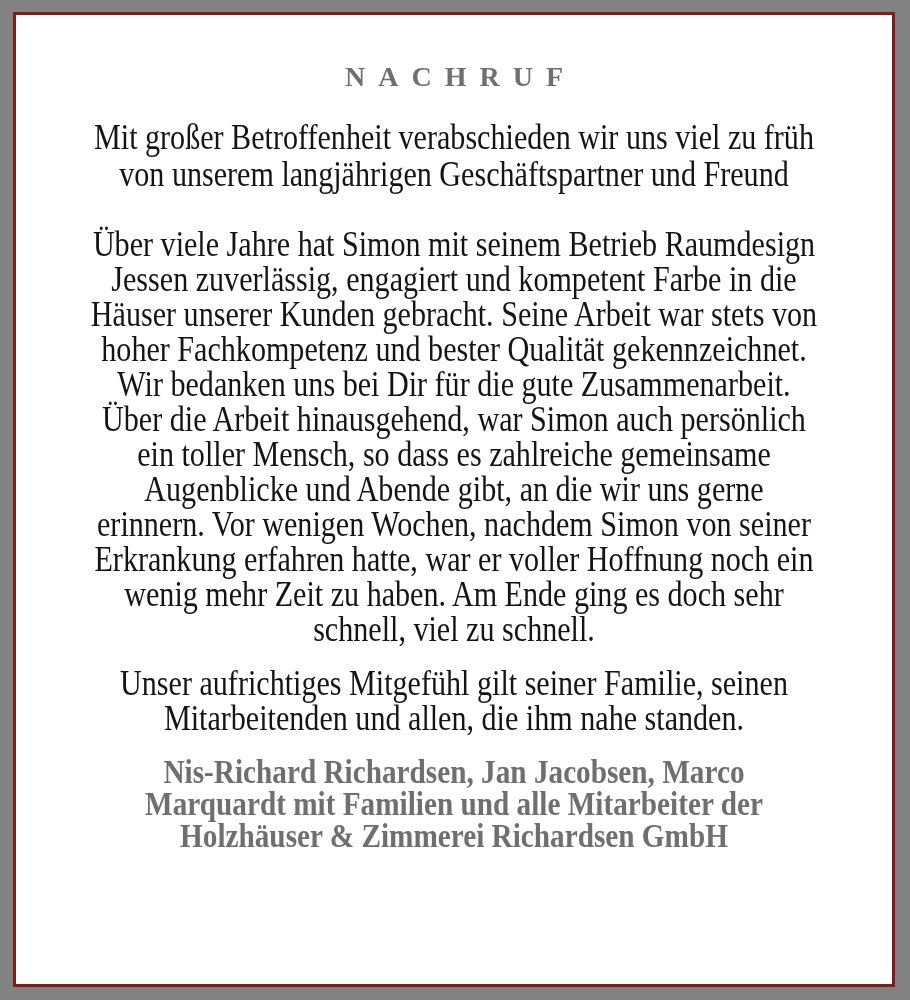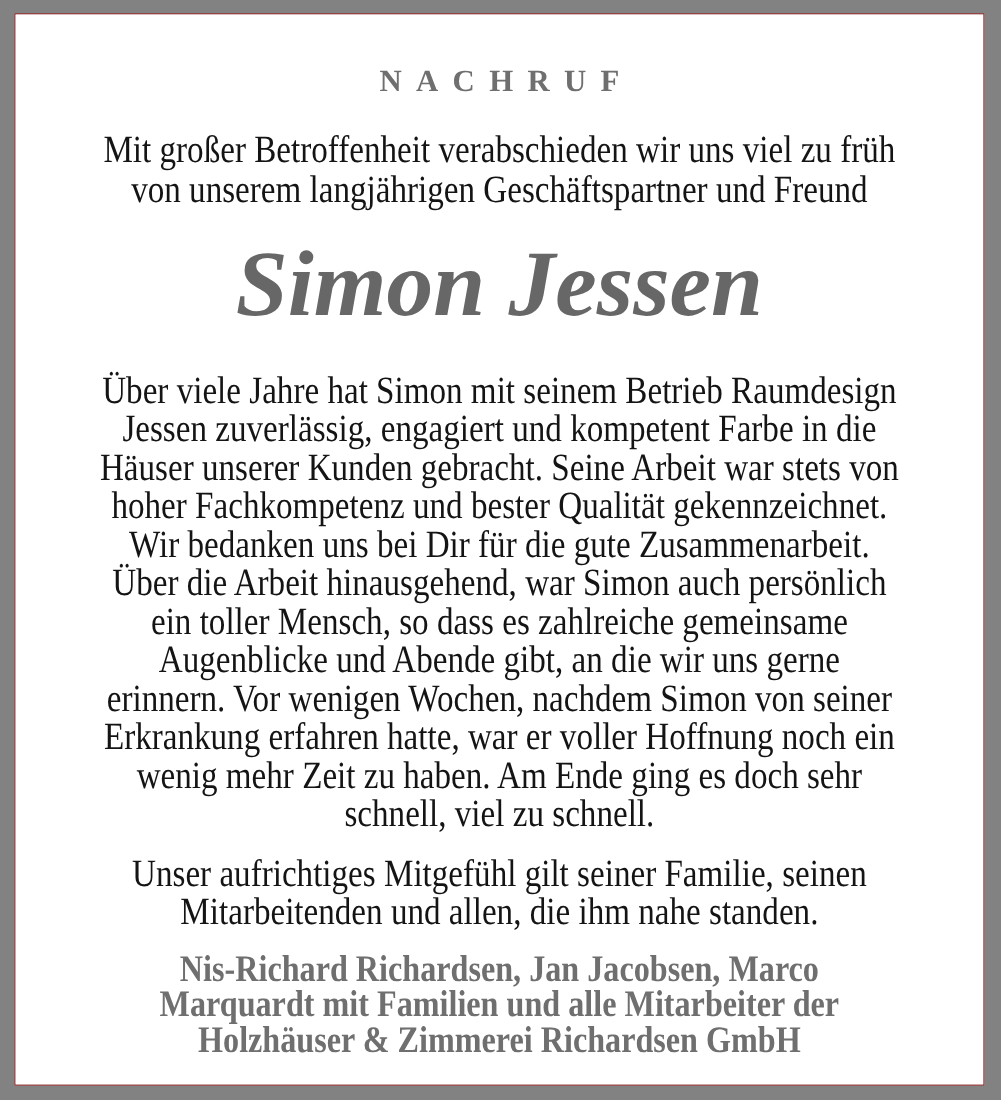--- a/index.html
+++ b/index.html
@@ -6,21 +6,21 @@
     --frame:#828282; --kicker:#6f6f6f; --name:#676767; --body:#141414; --sig:#6f6f6f;
   }
   html,body{margin:0;padding:0;}
   body{
     width:910px;height:1000px;overflow:hidden;
     background:var(--frame);
     font-family:"Liberation Serif", serif;
   }
   .page{
     position:absolute;left:13px;top:12px;width:882px;height:975px;
-    box-sizing:border-box;background:#ffffff;border:1px solid #7f1d1d;
+    box-sizing:border-box;background:#ffffff;border:3px solid #7f1d1d;
     text-align:center;
   }
   .kicker{
     margin-top:46px;
     font-size:28px;font-weight:700;color:var(--kicker);
     letter-spacing:13px;text-indent:13px;
   }
   .cond{ transform:scaleX(0.86); transform-origin:50% 0; }
   .intro{
     margin-top:26px;font-size:35px;line-height:37px;color:var(--body);
@@ -45,21 +45,20 @@
 <body>
 
 <div class="page">
   <div class="kicker">NACHRUF</div>
 
   <div class="intro cond">
       <div class="ln">Mit großer Betroffenheit verabschieden wir uns viel zu früh</div>
       <div class="ln">von unserem langjährigen Geschäftspartner und Freund</div>
     </div>
 
-  <div class="name">Simon Jessen</div>
 
   <div class="bodytext cond">
       <div class="ln">Über viele Jahre hat Simon mit seinem Betrieb Raumdesign</div>
       <div class="ln">Jessen zuverlässig, engagiert und kompetent Farbe in die</div>
       <div class="ln">Häuser unserer Kunden gebracht. Seine Arbeit war stets von</div>
       <div class="ln">hoher Fachkompetenz und bester Qualität gekennzeichnet.</div>
       <div class="ln">Wir bedanken uns bei Dir für die gute Zusammenarbeit.</div>
       <div class="ln">Über die Arbeit hinausgehend, war Simon auch persönlich</div>
       <div class="ln">ein toller Mensch, so dass es zahlreiche gemeinsame</div>
       <div class="ln">Augenblicke und Abende gibt, an die wir uns gerne</div>

